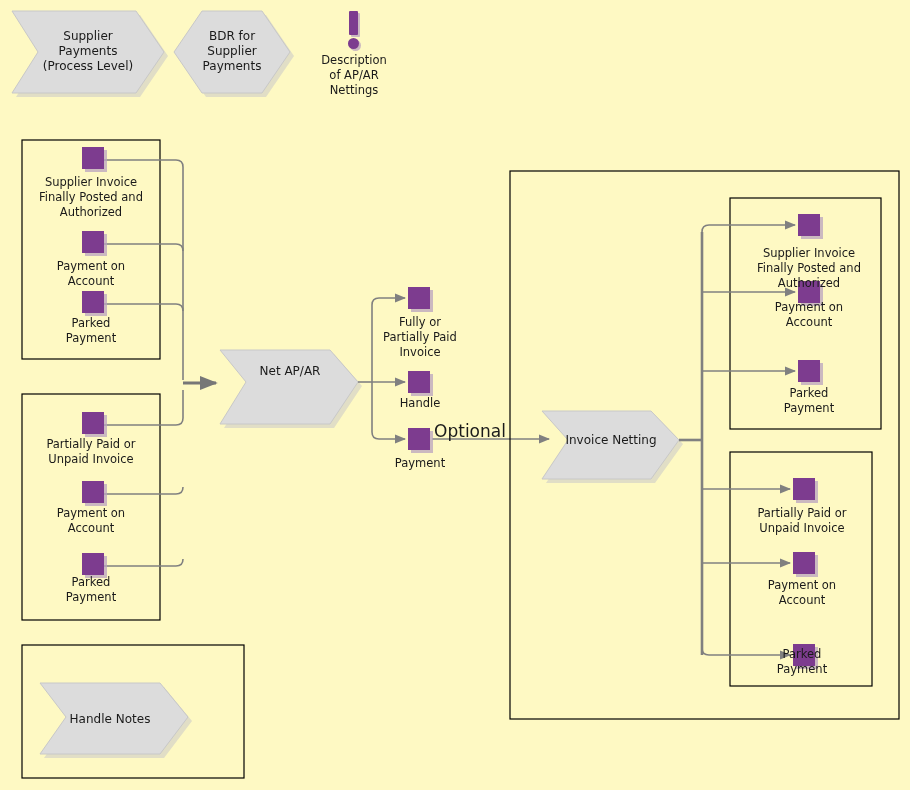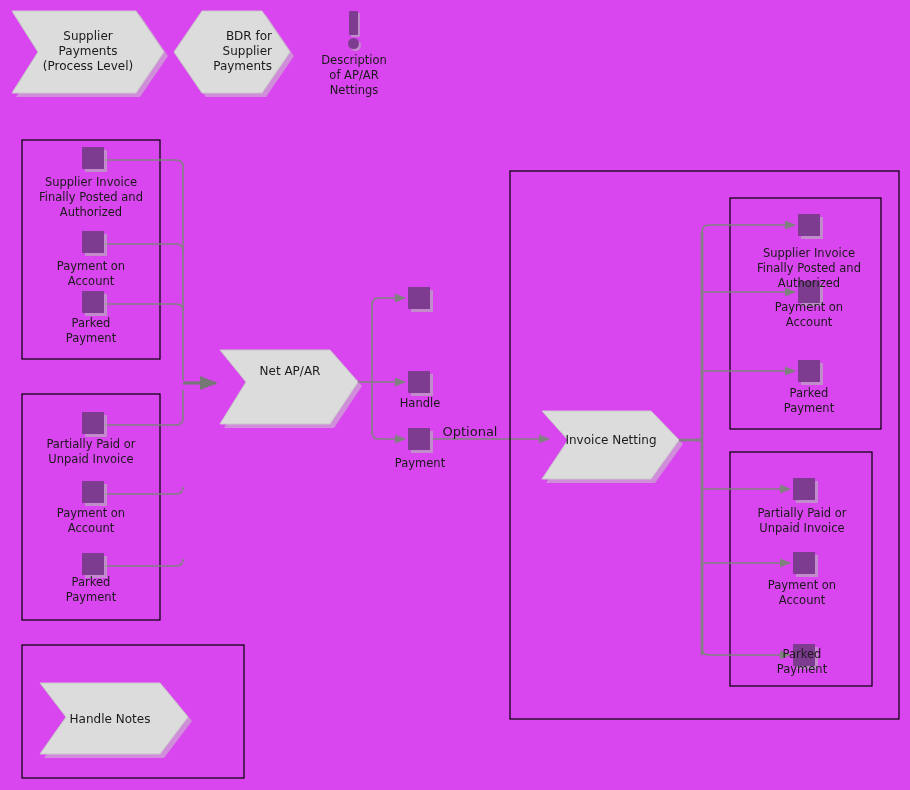--- a/index.html
+++ b/index.html
@@ -8,21 +8,21 @@
     padding: 0;
     background: #ffffff;
   }
   body {
     font-family: "DejaVu Sans", sans-serif;
   }
   #canvas {
     position: relative;
     width: 910px;
     height: 790px;
-    background: #d946ef;
+    background: #fef9c3;
     overflow: hidden;
   }
   svg.layer {
     position: absolute;
     left: 0;
     top: 0;
     width: 910px;
     height: 790px;
   }
   .shp-fill      { fill: #dcdcdc; stroke: #c8c8c8; stroke-width: 1; }
@@ -40,21 +40,21 @@
     text-align: center;
     font-family: "DejaVu Sans", sans-serif;
     color: #1a1a1a;
     line-height: 15px;
     white-space: pre-line;
     pointer-events: none;
   }
   .lbl-node     { font-size: 11.5px; }
   .lbl-shape    { font-size: 12px; }
   .lbl-grp      { font-size: 11.5px; }
-  .lbl-edge     { font-size: 13px; }
+  .lbl-edge     { font-size: 17px; }
 </style>
 </head>
 <body>
 
 <div id="canvas">
 
   <svg class="layer" viewBox="0 0 910 790">
     <defs>
       <marker id="arrow" viewBox="0 0 10 10" refX="9" refY="5" markerWidth="7" markerHeight="7" orient="auto-start-reverse">
         <path d="M 0 1 L 10 5 L 0 9 z" fill="#808080"></path>
@@ -204,21 +204,21 @@
     <g>
       <rect class="sq-sh" x="796" y="647" width="22" height="22"></rect>
       <rect class="sq" x="793" y="644" width="22" height="22"></rect>
     </g>
   </svg>
 
   <div class="lbl lbl-shape" style="left:38px; top:29px; width:100px;">Supplier
 Payments
 (Process Level)</div>
 
-  <div class="lbl lbl-shape" style="left:172px; top:29px; width:100px;text-align:right;">BDR for
+  <div class="lbl lbl-shape" style="left:182px; top:29px; width:100px;">BDR for
 Supplier
 Payments</div>
 
   <div class="lbl lbl-node" style="left:304px; top:53px; width:100px;">Description
 of AP/AR
 Nettings</div>
 
   <div class="lbl lbl-node" style="left:26px; top:175px; width:130px;">Supplier Invoice
 Finally Posted and
 Authorized</div>
@@ -229,20 +229,23 @@
 
   <div class="lbl lbl-node" style="left:26px; top:437px; width:130px;">Partially Paid or
 Unpaid Invoice</div>
   <div class="lbl lbl-node" style="left:28px; top:506px; width:126px;">Payment on
 Account</div>
   <div class="lbl lbl-node" style="left:28px; top:575px; width:126px;">Parked
 Payment</div>
 
   <div class="lbl lbl-shape" style="left:235px; top:364px; width:110px;">Net AP/AR</div>
 
+  <div class="lbl lbl-node" style="left:370px; top:315px; width:100px;">Fully or
+Partially Paid
+Invoice</div>
   <div class="lbl lbl-node" style="left:370px; top:396px; width:100px;">Handle</div>
   <div class="lbl lbl-node" style="left:370px; top:456px; width:100px;">Payment</div>
 
   <div class="lbl lbl-edge" style="left:432px; top:424px; width:76px;">Optional</div>
 
 
   <div class="lbl lbl-shape" style="left:556px; top:433px; width:110px;">Invoice Netting</div>
 
   <div class="lbl lbl-node" style="left:744px; top:246px; width:130px;">Supplier Invoice
 Finally Posted and

